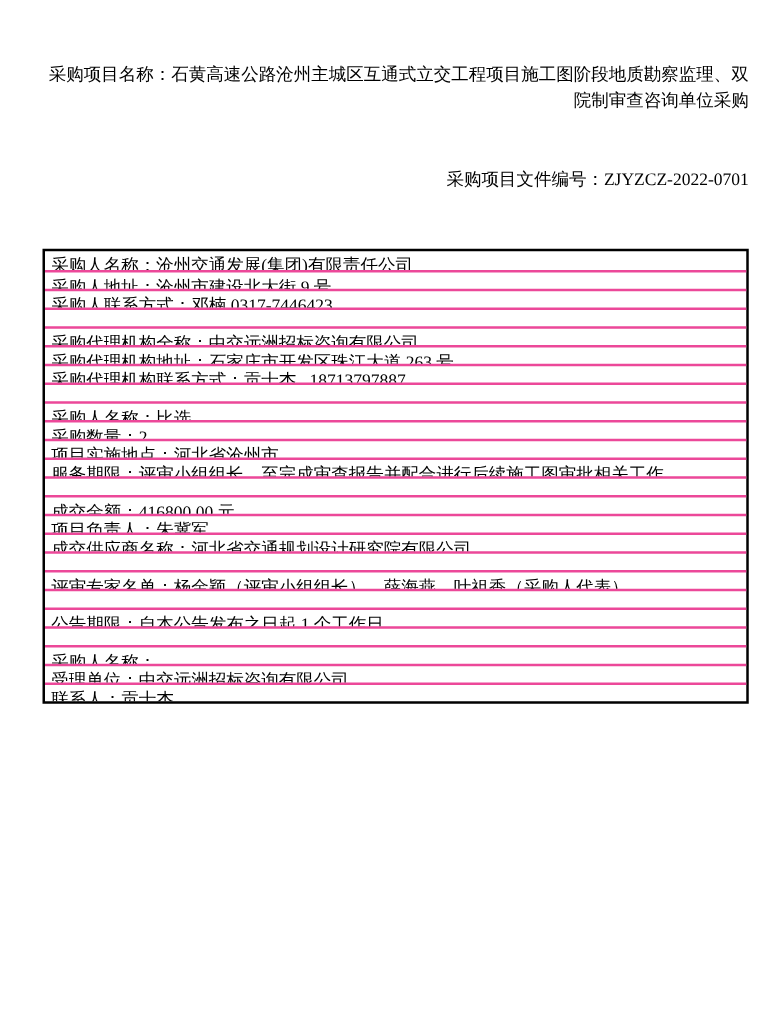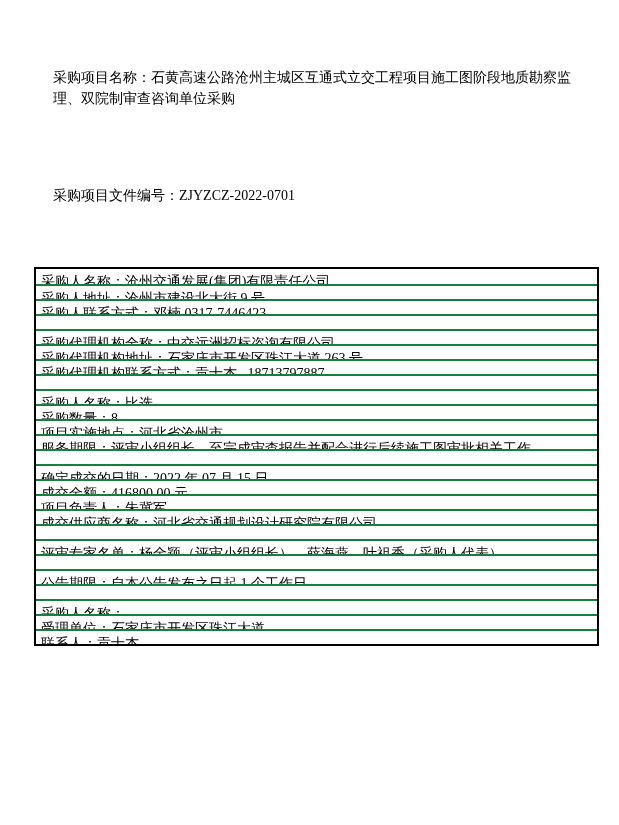--- a/index.html
+++ b/index.html
@@ -20,37 +20,37 @@
     width: 565px;
     margin-left: 34px;
     padding-top: 8px;
   }
   .header-block {
     font-size: 14px;
     line-height: 21px;
     padding-left: 2px;
     white-space: pre-wrap;
   }
-  .header-line { margin: 17px; }
+  .header-line { margin: 0; text-align: right; }
   .award-table {
     margin-top: 2px;
     width: 565px;
     border: 2px solid #000000;
     box-sizing: border-box;
   }
   .row {
     box-sizing: border-box;
     height: 15px;
     padding: 3px 20px 0 5px;
     font-size: 14px;
     line-height: 19px;
     white-space: pre-wrap;
     overflow: hidden;
   }
-  .row + .row { border-top: 2px solid #15803d; }
+  .row + .row { border-top: 2px solid #ec4899; }
 </style>
 </head>
 <body>
 
 <div class="page">
   <div class="doc">
 
     <div class="header-block">
       <div class="header-line">采购项目名称：石黄高速公路沧州主城区互通式立交工程项目施工图阶段地质勘察监理、双院制审查咨询单位采购</div>
       <div class="header-line">采购项目文件编号：ZJYZCZ-2022-0701</div>
@@ -59,33 +59,32 @@
     <div class="award-table">
       <div class="row">采购人名称：沧州交通发展(集团)有限责任公司</div>
       <div class="row">采购人地址：沧州市建设北大街 9 号</div>
       <div class="row">采购人联系方式：邓楠 0317-7446423</div>
       <div class="row"></div>
       <div class="row">采购代理机构全称：中交远洲招标咨询有限公司</div>
       <div class="row">采购代理机构地址：石家庄市开发区珠江大道 263 号</div>
       <div class="row">采购代理机构联系方式：贡士杰   18713797887</div>
       <div class="row"></div>
       <div class="row">采购人名称：比选</div>
-      <div class="row">采购数量：8</div>
+      <div class="row">采购数量：2</div>
       <div class="row">项目实施地点：河北省沧州市</div>
       <div class="row">服务期限：评审小组组长，至完成审查报告并配合进行后续施工图审批相关工作</div>
       <div class="row"></div>
-      <div class="row">确定成交的日期：2022 年 07 月 15 日</div>
       <div class="row">成交金额：416800.00 元</div>
       <div class="row">项目负责人：朱冀军</div>
       <div class="row">成交供应商名称：河北省交通规划设计研究院有限公司</div>
       <div class="row"></div>
       <div class="row">评审专家名单：杨金颖（评审小组组长）、薛海燕、叶祖香（采购人代表）</div>
       <div class="row"></div>
       <div class="row">公告期限：自本公告发布之日起 1 个工作日。</div>
       <div class="row"></div>
       <div class="row">采购人名称：</div>
-      <div class="row">受理单位：石家庄市开发区珠江大道</div>
+      <div class="row">受理单位：中交远洲招标咨询有限公司</div>
       <div class="row">联系人：贡士杰</div>
 
     </div>
 
   </div>
 </div>
 
 </body></html>

